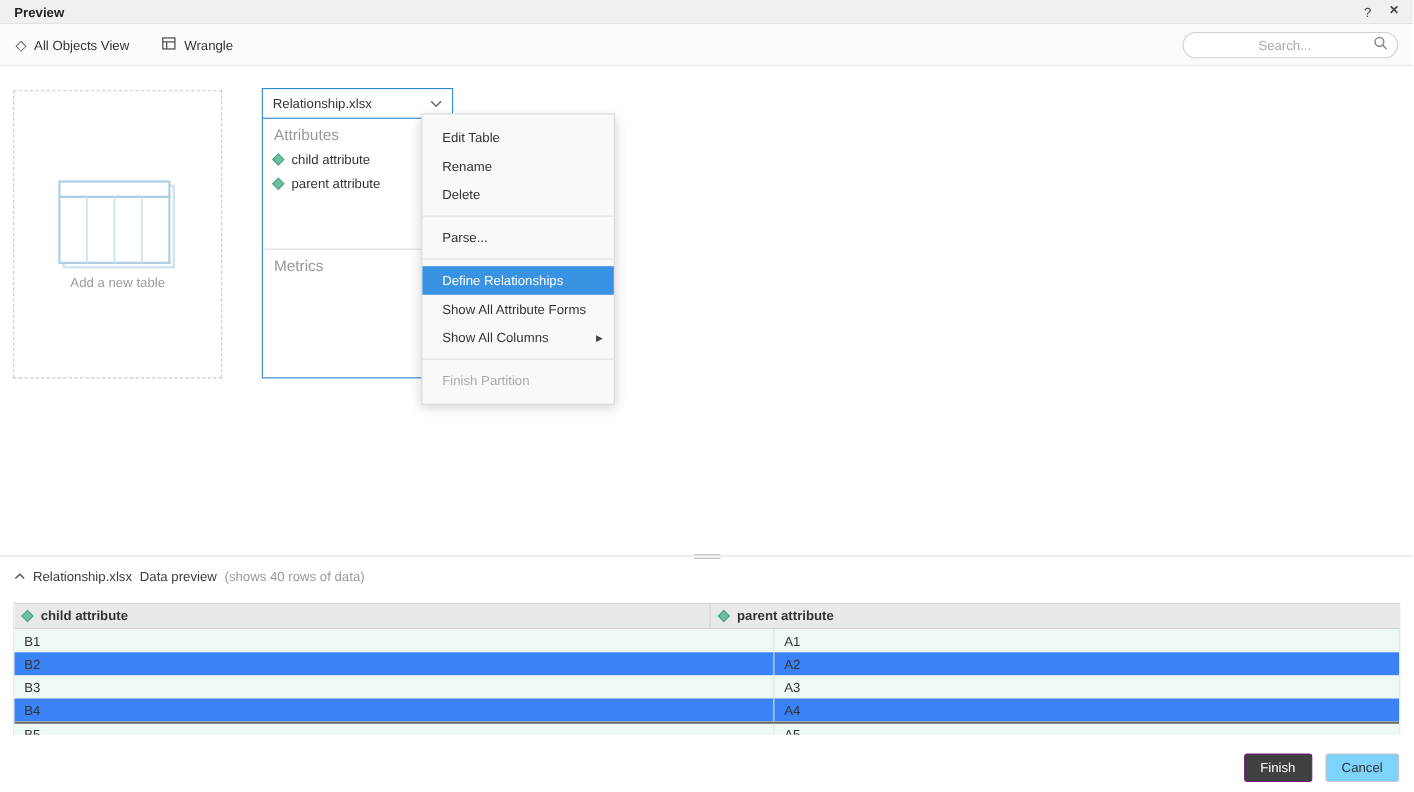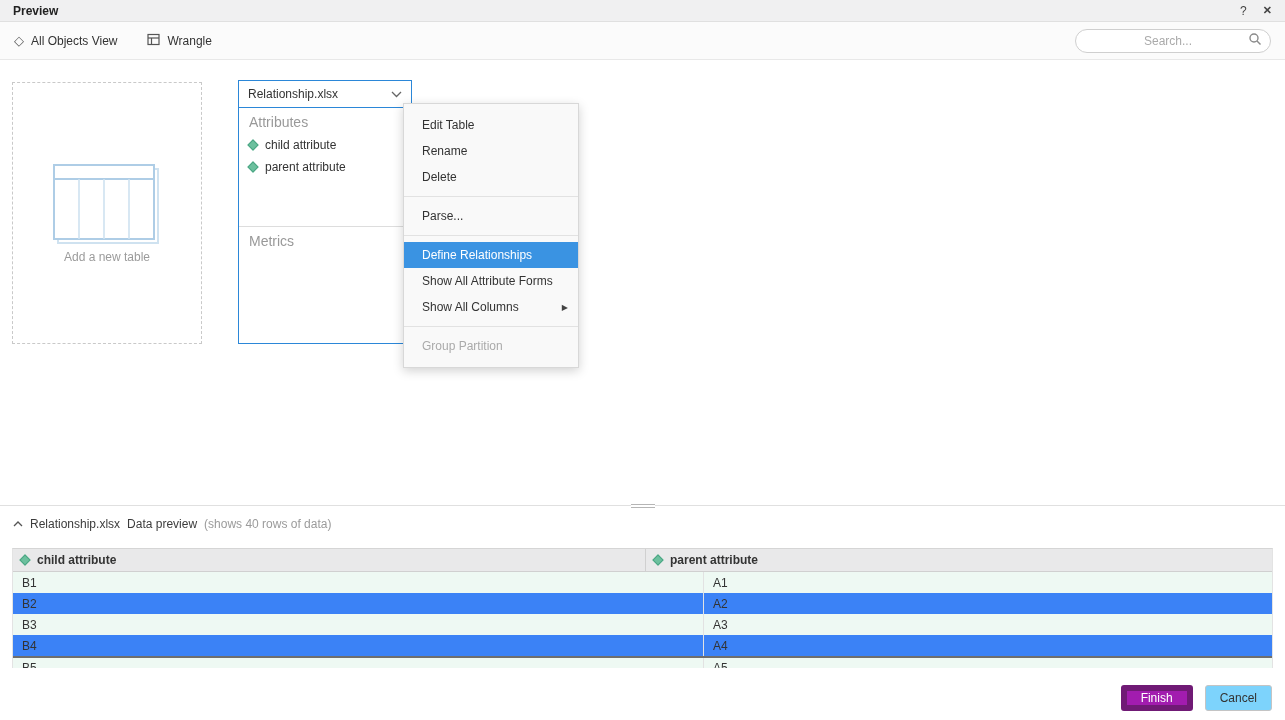--- a/index.html
+++ b/index.html
@@ -32,21 +32,21 @@
   .table-card { position:absolute; left:238px; top:20px; width:174px; height:264px; border:1px solid #2b87d8; background:#fff; z-index:2; }
   .card-header { height:27px; border-bottom:1px solid #2b87d8; display:flex; align-items:center; justify-content:space-between; padding:0 9px; cursor:pointer; }
   .card-title { font-size:12px; color:#333; }
   .section-label { font-size:14px; color:#999; padding:6px 10px 4px; }
   .attrs { height:118px; }
   .attr-item { display:flex; align-items:center; gap:8px; padding:4px 10px; cursor:pointer; }
   .metrics { border-top:1px solid #ddd; }
   .diamond { width:8px; height:8px; background:#6cc09e; border:1px solid #4aa583; transform:rotate(45deg); flex:0 0 auto; }
 
   
-  .context-menu { position:absolute; left:403px; top:43px; width:176px; background:#f9f9f9; border:1px solid #d8d8d8; box-shadow:0 3px 10px rgba(0,0,0,0.18); padding:8px 0; z-index:10; }
+  .context-menu { position:absolute; left:383px; top:43px; width:176px; background:#f9f9f9; border:1px solid #d8d8d8; box-shadow:0 3px 10px rgba(0,0,0,0.18); padding:8px 0; z-index:10; }
   .menu-item { height:26px; padding:0 10px 0 18px; color:#333; display:flex; align-items:center; justify-content:space-between; white-space:nowrap; cursor:pointer; }
   .menu-item.highlighted { background:#3a93e2; color:#fff; }
   .menu-item.disabled { color:#aaa; cursor:default; }
   .menu-sep { border-top:1px solid #e2e2e2; margin:6px 0; }
   .submenu-arrow { font-size:8px; color:#444; }
 
   
   .splitter { position:absolute; top:505px; left:0; right:0; height:1px; background:#e0e0e0; }
   .splitter .handle { position:absolute; left:50%; top:-4px; transform:translateX(-50%); width:24px; height:9px; background:#fff; display:flex; flex-direction:column; justify-content:center; gap:2px; cursor:row-resize; }
   .splitter .handle i { display:block; height:1px; background:#b5b5b5; }
@@ -67,21 +67,21 @@
   .dt-row.green { background:#eef9f3; }
   .dt-row.white { background:#3b82f6; }
   .dt-row.clipped { border-top:2px solid #6e6e6e; background:#eef9f3; }
   .dt-cell { display:flex; align-items:center; padding:0 9px; color:#333; }
   .dt-cell.c0 { width:691px; border-right:1px solid #e2e2e2; }
   .dt-cell.c1 { flex:1; }
 
   
   .footer { position:absolute; bottom:0; left:0; right:0; height:44px; background:#fff; display:flex; align-items:center; justify-content:flex-end; padding:0 13px; gap:12px; }
   .btn { height:26px; border-radius:3px; font-family:"Liberation Sans", sans-serif; font-size:12px; cursor:pointer; padding:0 14px; }
-  .btn-primary { background:#a21caf; border:6px solid #701a75; color:#fff; }
+  .btn-primary { background:#404040; border:1px solid #701a75; color:#fff; }
   .btn-secondary { background:#7dd3fc; border:1px solid #c4c4c4; color:#333; }
 </style>
 </head>
 <body>
 
 <div class="app">
 
   <div class="titlebar">
     <span class="title">Preview</span>
     <span class="spacer"></span>
@@ -163,21 +163,21 @@
       <div class="menu-sep"></div>
       <div class="menu-item">Parse...</div>
       <div class="menu-sep"></div>
       <div class="menu-item highlighted">Define Relationships</div>
       <div class="menu-item">Show All Attribute Forms</div>
       <div class="menu-item">
         <span>Show All Columns</span>
         <span class="submenu-arrow">▶</span>
       </div>
       <div class="menu-sep"></div>
-      <div class="menu-item disabled">Group Partition</div>
+      <div class="menu-item disabled">Finish Partition</div>
     </div>
 
   </div>
 
   <div class="splitter">
     <div class="handle">
         <i></i>
         <i></i>
       </div>
   </div>

